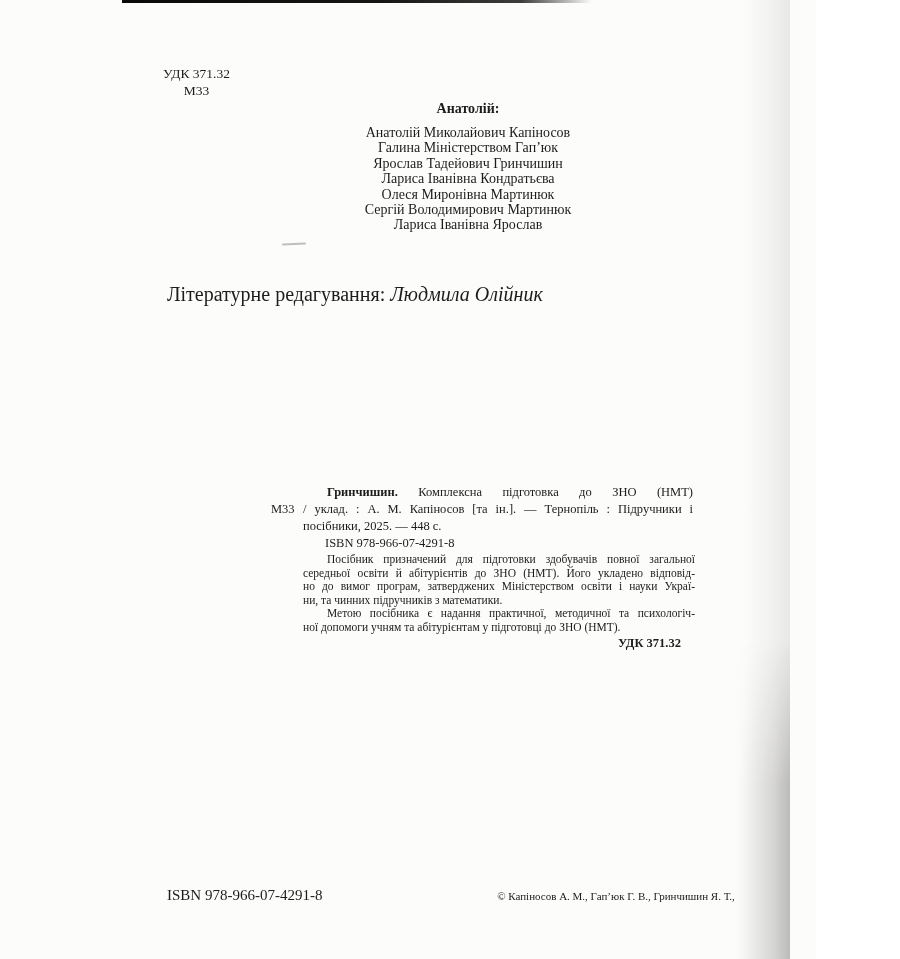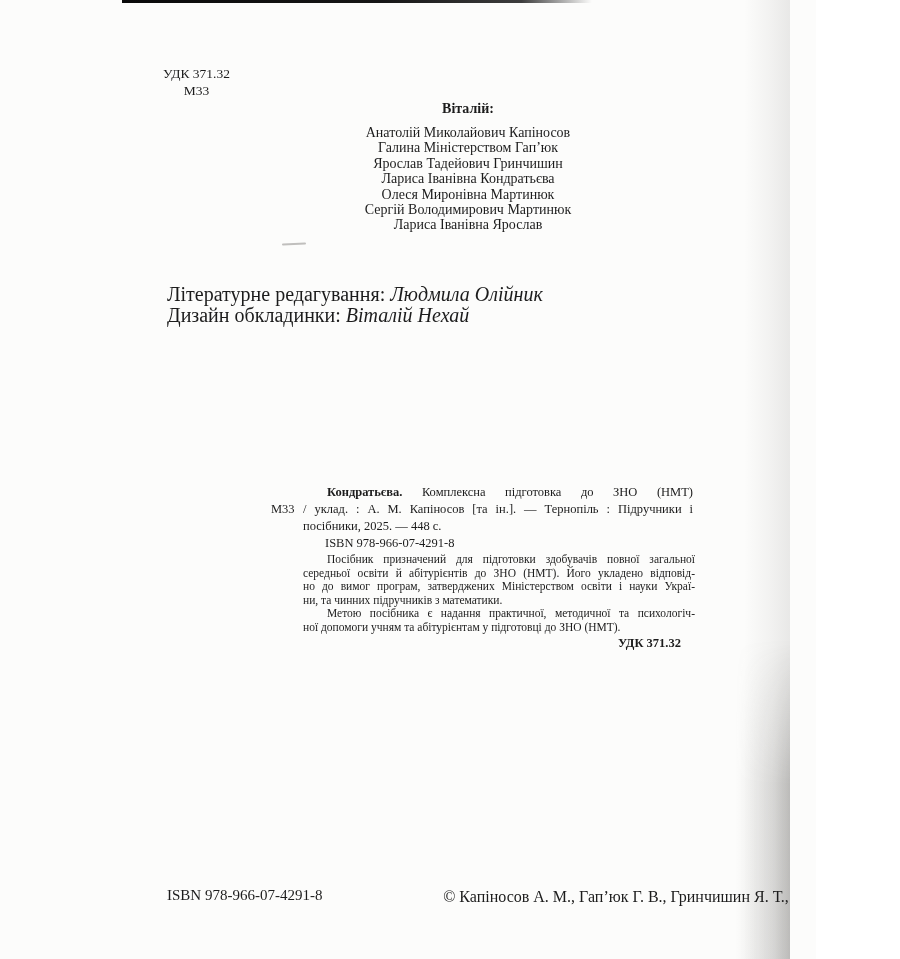--- a/index.html
+++ b/index.html
@@ -90,64 +90,60 @@
     text-align: right; padding-right: 12px; margin-top: 1px;
   }
 
   
   .footer-isbn {
     position: absolute; left: 167px; top: 887px;
     font-size: 15px; white-space: nowrap;
   }
   .footer-copyright {
     position: absolute; left: 440px; top: 889px; width: 352px;
-    text-align: center; font-size: 16px; line-height: 15.5px;
+    text-align: center; font-size: 11px; line-height: 15.5px;
   }
   .copyright-year { color: #9f9e9b; }
 </style>
 </head>
 <body>
 
 <div class="page">
 
   <div class="top-strip"></div>
   <div class="edge-shadow"></div>
   <div class="edge-shadow-bottom"></div>
   <div class="stray-dash"></div>
 
   <div class="udk-top">
     <div>УДК 371.32</div>
     <div>М33</div>
   </div>
 
   <div class="compilers">
-    <div class="compilers-heading">Віталій:</div>
+    <div class="compilers-heading">Анатолій:</div>
     <div class="compiler-name">Анатолій Миколайович Капіносов</div>
     <div class="compiler-name">Галина Міністерством Гап’юк</div>
     <div class="compiler-name">Ярослав Тадейович Гринчишин</div>
     <div class="compiler-name">Лариса Іванівна Кондратьєва</div>
     <div class="compiler-name">Олеся Миронівна Мартинюк</div>
     <div class="compiler-name">Сергій Володимирович Мартинюк</div>
     <div class="compiler-name">Лариса Іванівна Ярослав</div>
   </div>
 
   <div class="credits">
     <div>
       <span>Літературне редагування:</span>
       <span class="credit-name">Людмила Олійник</span>
     </div>
-    <div>
-      <span>Дизайн обкладинки:</span>
-      <span class="credit-name">Віталій Нехай</span>
-    </div>
   </div>
 
   <div class="catalog-card">
     <div class="card-title">
-      <span class="card-title-bold">Кондратьєва.</span>
+      <span class="card-title-bold">Гринчишин.</span>
       <span>Комплексна підготовка до ЗНО (НМТ)</span>
     </div>
     <div class="card-line2">
       <span class="card-code">М33</span>
       <span>/ уклад. : А. М. Капіносов [та ін.]. — Тернопіль : Підручники і</span>
     </div>
     <div>посібники, 2025. — 448 с.</div>
     <div class="card-isbn">ISBN 978-966-07-4291-8</div>
 
     <div class="annotation">

